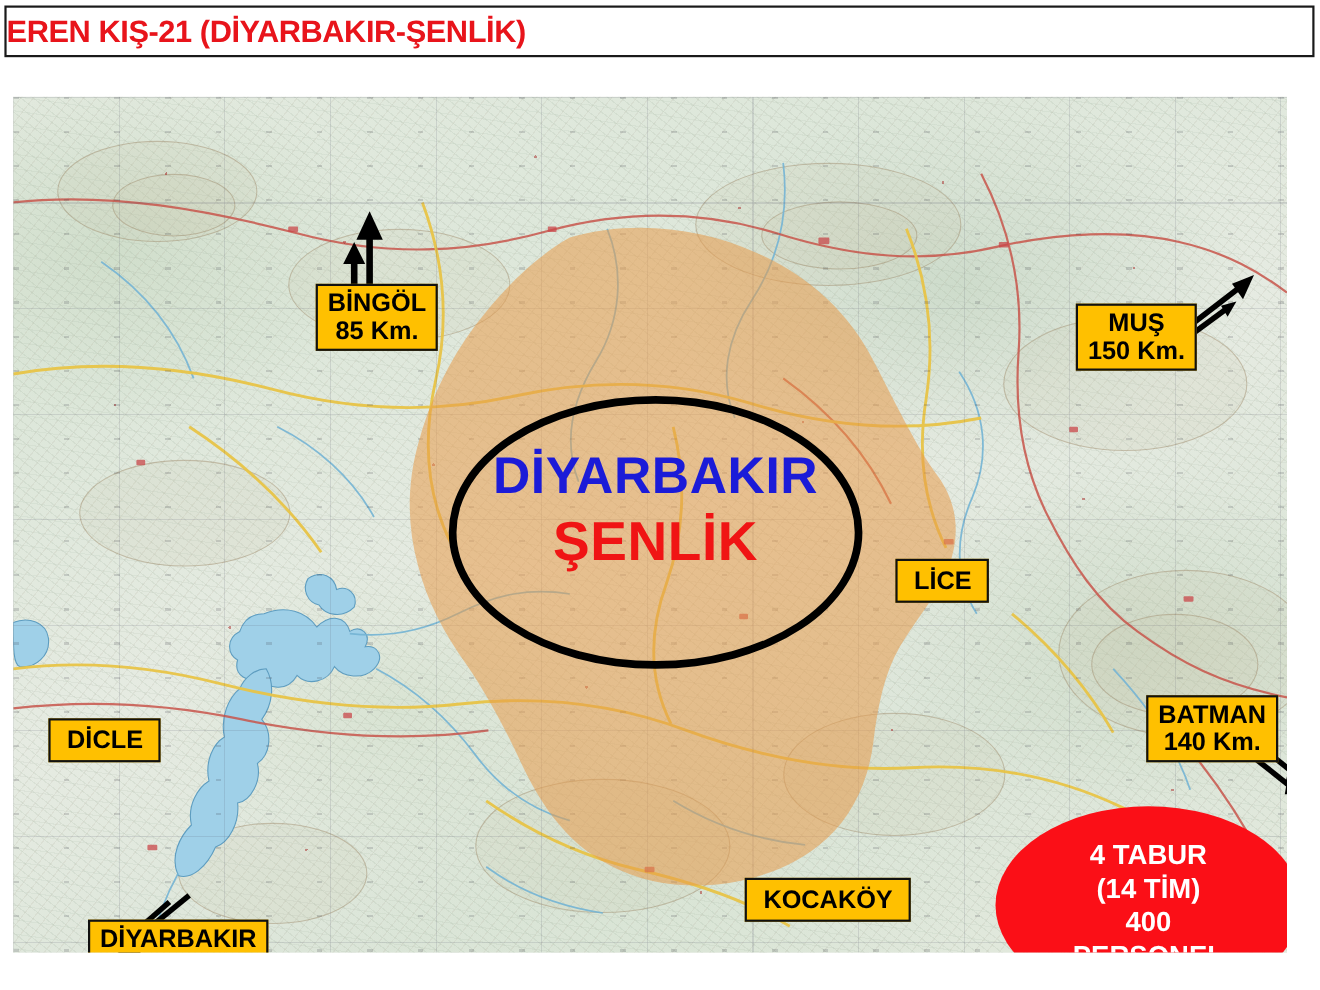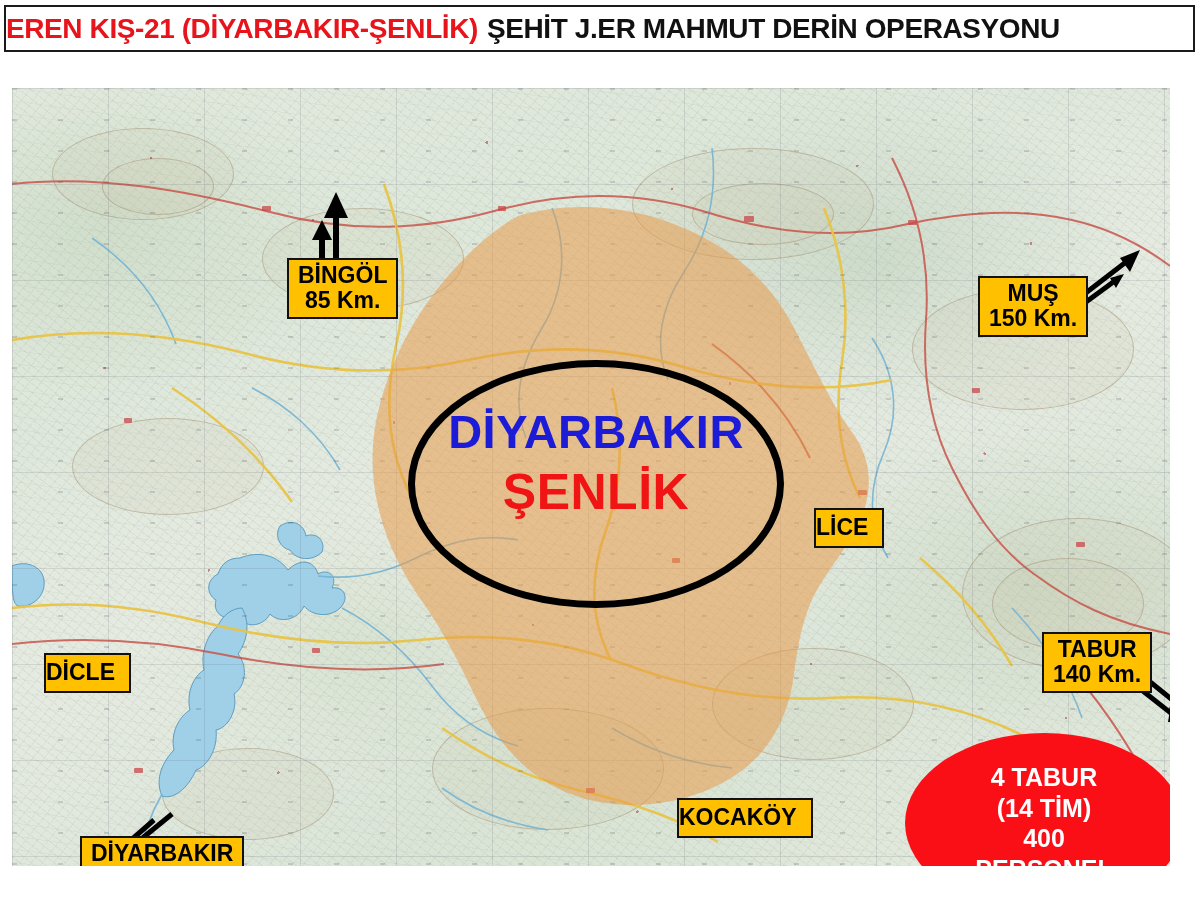--- a/index.html
+++ b/index.html
@@ -182,21 +182,21 @@
     border: 2px solid #111111;
     box-sizing: border-box;
     color: #000000;
     font-weight: bold;
     text-align: center;
     line-height: 1.08;
     padding: 3px 9px 4px 9px;
     white-space: nowrap;
   }
   .tag .ln { display: block; }
-  .tag.one-line { font-size: 23px; padding: 5px 14px 6px 0; }
+  .tag.one-line { font-size: 23px; padding: 5px 14px 6px 15px; }
   .tag.two-line { font-size: 23px; }
 
   
   #force-callout {
     position: absolute;
     left: 893px;
     top: 645px;
     width: 278px;
     height: 180px;
     background: #fb0f17;
@@ -215,21 +215,20 @@
 
   .arrow-svg { position: absolute; overflow: visible; }
 </style>
 </head>
 <body>
 
 <div id="page">
 
   <div id="title-bar">
     <span class="t t-red" style="color: rgb(232, 20, 27);">EREN KIŞ-21 (DİYARBAKIR-ŞENLİK)</span>
-    <span class="t t-black" style="color: rgb(17, 17, 17);">ŞEHİT J.ER MAHMUT DERİN OPERASYONU</span>
   </div>
 
   <div id="map-frame">
 
     <div class="terrain-base"></div>
     <div class="terrain-noise"></div>
 
     <div class="ridge" style="left:40px;  top:40px;  width:180px; height:90px;"></div>
     <div class="ridge" style="left:90px;  top:70px;  width:110px; height:55px;"></div>
     <div class="ridge" style="left:250px; top:120px; width:200px; height:100px;"></div>
@@ -380,21 +379,21 @@
     <div class="tag two-line" style="left: 966px; top: 188px; background: rgb(255, 192, 0); border-color: rgb(17, 17, 17); color: rgb(0, 0, 0);">
       <span class="ln">MUŞ</span>
       <span class="ln">150 Km.</span>
     </div>
 
     <div class="tag one-line" style="left: 802px; top: 420px; background: rgb(255, 192, 0); border-color: rgb(17, 17, 17); color: rgb(0, 0, 0);">
       <span class="ln">LİCE</span>
     </div>
 
     <div class="tag two-line" style="left: 1030px; top: 544px; background: rgb(255, 192, 0); border-color: rgb(17, 17, 17); color: rgb(0, 0, 0);">
-      <span class="ln">TABUR</span>
+      <span class="ln">BATMAN</span>
       <span class="ln">140 Km.</span>
     </div>
 
     <div class="tag one-line" style="left: 32px; top: 565px; background: rgb(255, 192, 0); border-color: rgb(17, 17, 17); color: rgb(0, 0, 0);">
       <span class="ln">DİCLE</span>
     </div>
 
     <div class="tag one-line" style="left: 665px; top: 710px; background: rgb(255, 192, 0); border-color: rgb(17, 17, 17); color: rgb(0, 0, 0); text-align: center;">
       <span class="ln">KOCAKÖY</span>
     </div>

